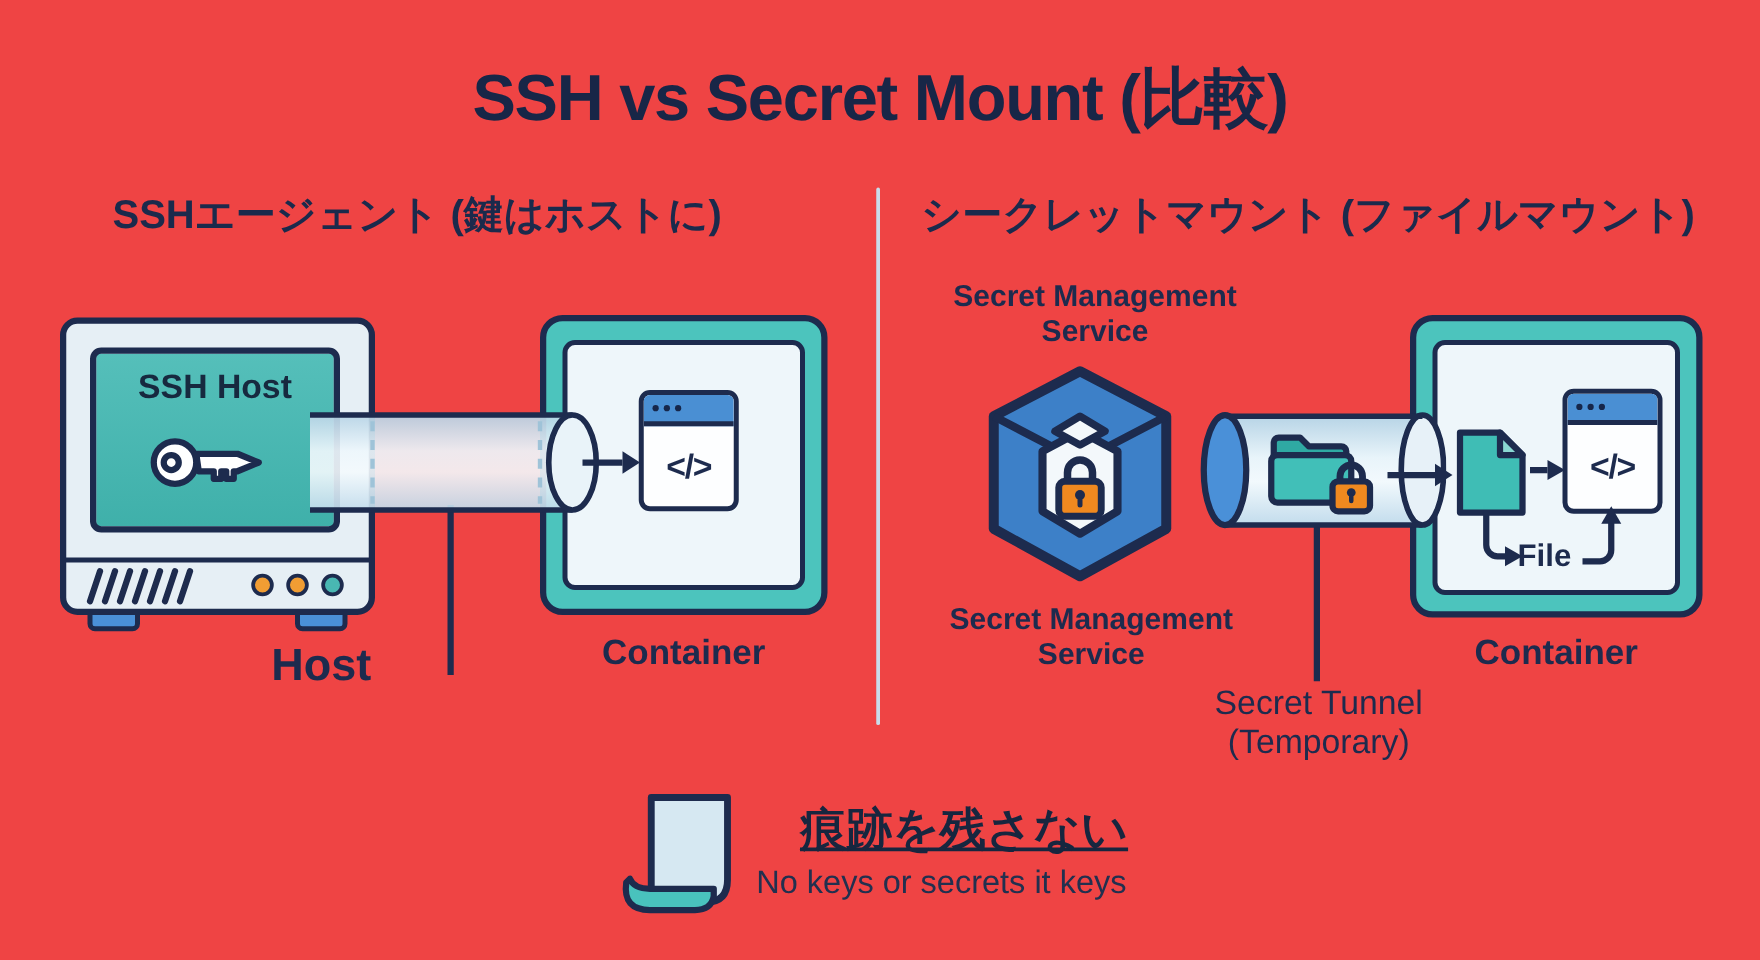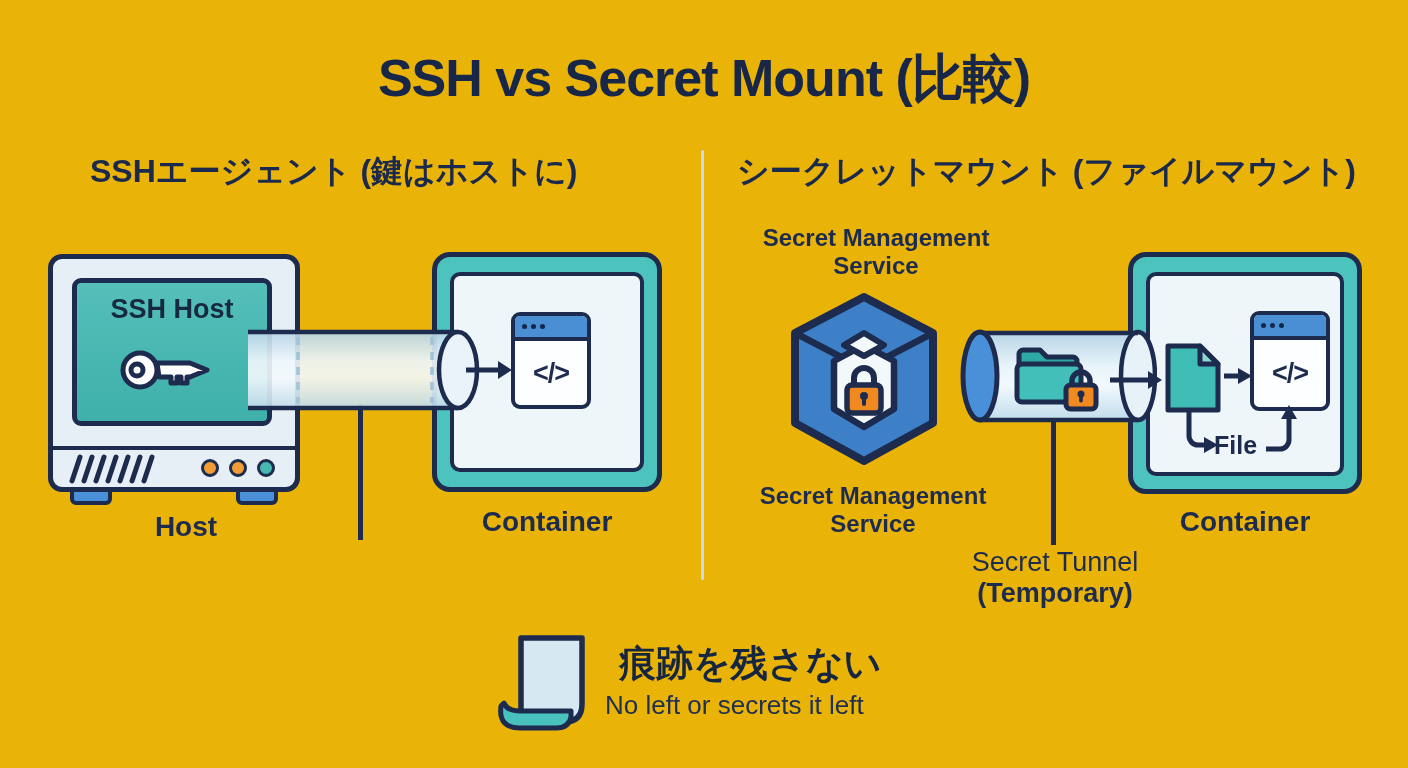--- a/index.html
+++ b/index.html
@@ -1,16 +1,16 @@
 <!DOCTYPE html>
 <html><head>
 <meta charset="utf-8">
 <style>
   html,body{margin:0;padding:0;background:#fbfaf7;}
-  .stage{position:relative;width:1408px;height:768px;background:#eab308;overflow:hidden;
+  .stage{position:relative;width:1408px;height:768px;background:#ef4444;overflow:hidden;
          font-family:"Liberation Sans","DejaVu Sans",sans-serif;color:#1d2b4e;}
   .abs{position:absolute;}
   .lbl{position:absolute;color:#1d2b4e;font-weight:600;text-align:center;line-height:1.15;}
   .title{position:absolute;left:0;top:44px;width:100%;text-align:center;
          font-size:52px;font-weight:700;color:#182647;letter-spacing:-1px;}
   .heading{position:absolute;top:150px;font-size:32px;font-weight:700;color:#1b2a4c;white-space:nowrap;}
   .divider{position:absolute;left:701px;top:150px;width:3px;height:430px;background:#c9dcea;border-radius:2px;}
 
   
   .host-body{position:absolute;left:48px;top:254px;width:252px;height:238px;background:#e6eff5;
@@ -74,21 +74,21 @@
         <line x1="50" y1="3" x2="42" y2="27"></line>
       <line x1="62" y1="3" x2="54" y2="27"></line>
         <line x1="74" y1="3" x2="66" y2="27"></line>
       <line x1="86" y1="3" x2="78" y2="27"></line>
     </g>
   </svg>
   <div class="btn" style="left:201px;top:459px;background:#f19d33;"></div>
   <div class="btn" style="left:229px;top:459px;background:#f19d33;"></div>
   <div class="btn" style="left:257px;top:459px;background:#49b7b2;"></div>
 
-  <div class="lbl" style="left:60px;top:511px;width:252px;font-size:28px;">Host</div>
+  <div class="lbl" style="left:45px;top:511px;width:252px;font-size:36px;text-align:right;">Host</div>
 
   <svg class="abs" style="left:246px;top:328px;z-index:5;" width="240" height="84" viewBox="0 0 240 84">
     <defs>
       <linearGradient id="tg1" x1="0" y1="0" x2="0" y2="1">
         <stop offset="0" stop-color="#b7d4e6" stop-opacity="0.92"></stop>
         <stop offset="0.38" stop-color="#eef7fc" stop-opacity="0.92"></stop>
         <stop offset="0.6" stop-color="#f4fafd" stop-opacity="0.9"></stop>
         <stop offset="1" stop-color="#c2dcec" stop-opacity="0.92"></stop>
       </linearGradient>
     </defs>
@@ -161,21 +161,21 @@
     </g>
   </svg>
 
   <svg class="abs" style="left:1108px;top:362px;z-index:6;" width="56" height="36" viewBox="0 0 56 36">
     <line x1="2" y1="18" x2="40" y2="18" stroke="#1d2b4e" stroke-width="5"></line>
     <polygon points="40,9 54,18 40,27" fill="#1d2b4e"></polygon>
   </svg>
 
   <div class="vline" style="left:1051px;top:420px;height:125px;"></div>
   <div class="lbl" style="left:930px;top:547px;width:250px;font-size:27px;font-weight:400;">Secret Tunnel</div>
-  <div class="lbl" style="left:930px;top:578px;width:250px;font-size:27px;font-weight:700;">(Temporary)</div>
+  <div class="lbl" style="left:930px;top:578px;width:250px;font-size:27px;font-weight:400;">(Temporary)</div>
 
   <div class="cframe" style="left:1128px;width:234px;height:242px;"></div>
   <div class="cinner" style="left:1146px;width:198px;height:204px;"></div>
 
   <svg class="abs" style="left:1164px;top:342px;z-index:4;" width="58" height="72" viewBox="0 0 58 72">
     <path d="M4,4 H36 L54,22 V68 H4 Z" fill="#3fbdb5" stroke="#1d2b4e" stroke-width="5" stroke-linejoin="round"></path>
     <path d="M36,4 L54,22 H36 Z" fill="#8ad8d2" stroke="#1d2b4e" stroke-width="5" stroke-linejoin="round"></path>
   </svg>
 
   <svg class="abs" style="left:1222px;top:361px;z-index:6;" width="32" height="30" viewBox="0 0 32 30">
@@ -201,16 +201,16 @@
     <path d="M3,45 H17 a9,9 0 0 0 9,-9 V14" fill="none" stroke="#1d2b4e" stroke-width="5"></path>
     <polygon points="18,15 26,1 34,15" fill="#1d2b4e"></polygon>
   </svg>
 
   <div class="lbl" style="left:1128px;top:506px;width:234px;font-size:28px;">Container</div>
 
   <svg class="abs" style="left:494px;top:632px;z-index:2;" width="98" height="104" viewBox="0 0 98 104">
     <path d="M27,6 H88 V72 Q88,90 70,90 H27 Z" fill="#d6e8f2" stroke="#1d2b4e" stroke-width="5.5" stroke-linejoin="round"></path>
     <path d="M7,74 Q4,96 26,96 H62 Q75,96 77,85 L77,79 H26 Q13,79 10,71 Z" fill="#49c2bd" stroke="#1d2b4e" stroke-width="5" stroke-linejoin="round"></path>
   </svg>
-  <div class="abs" style="left:619px;top:639px;font-size:37px;font-weight:700;color:#17263f;z-index:2;">痕跡を残さない</div>
-  <div class="abs" style="left:605px;top:690px;font-size:26px;font-weight:400;color:#22304f;z-index:2;">No left or secrets it left</div>
+  <div class="abs" style="left:640px;top:639px;font-size:37px;font-weight:700;color:#17263f;z-index:2;text-decoration:underline;">痕跡を残さない</div>
+  <div class="abs" style="left:605px;top:690px;font-size:26px;font-weight:400;color:#22304f;z-index:2;">No keys or secrets it keys</div>
 
 </div>
 
 </body></html>

